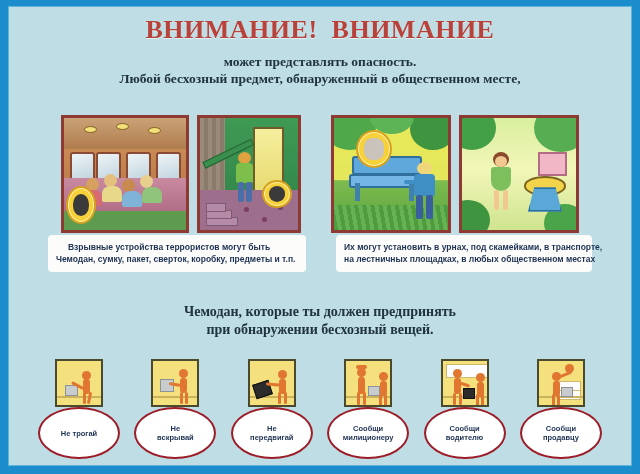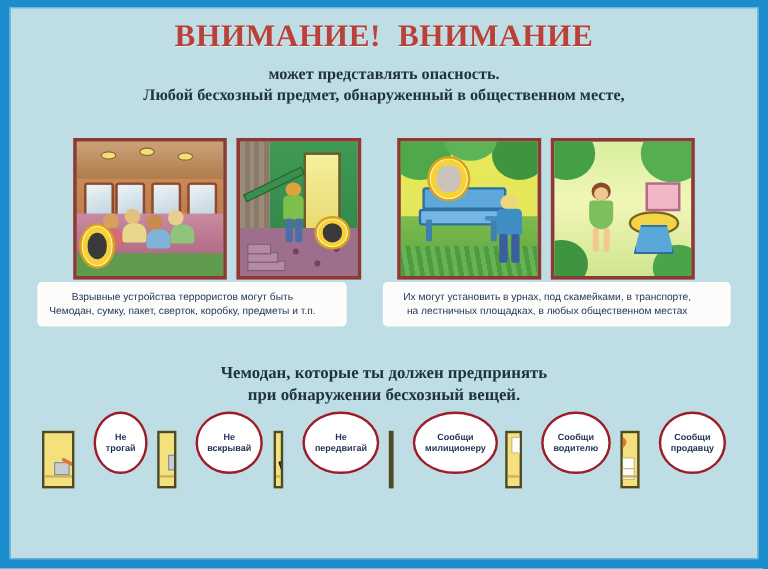--- a/index.html
+++ b/index.html
@@ -216,26 +216,26 @@
     gap: 30px;
   }
   .caption {
     background: #fcfcfa;
     border-radius: 4px;
     box-sizing: border-box;
     padding: 6px 24px 7px 8px;
     text-align: center;
     color: #1d3152;
     font-family: "Liberation Sans", sans-serif;
-    font-weight: normal;
+    font-weight: bold;
     font-size: 8.5px;
     line-height: 12px;
   }
   .caption.left { width: 258px; }
-  .caption.right { width: 290px; }
+  .caption.right { width: 256px; }
   .caption .line { display: block; white-space: nowrap; }
 
   
   .mid-heading {
     position: absolute;
     top: 296px;
     left: 0;
     right: 0;
     text-align: center;
     color: #20333f;
@@ -256,22 +256,22 @@
     display: flex;
     justify-content: space-between;
     align-items: flex-start;
     padding: 0 18px;
     box-sizing: border-box;
   }
   .action {
     position: relative;
     width: 88px;
     display: flex;
-    flex-direction: row;
-    align-items: flex-start;
+    flex-direction: column;
+    align-items: center;
     gap: 16px;
   }
   .tile {
     position: relative;
     width: 48px;
     height: 48px;
     box-sizing: border-box;
     background: #f5e07e;
     border: 2px solid #4b4a2c;
     overflow: hidden;

